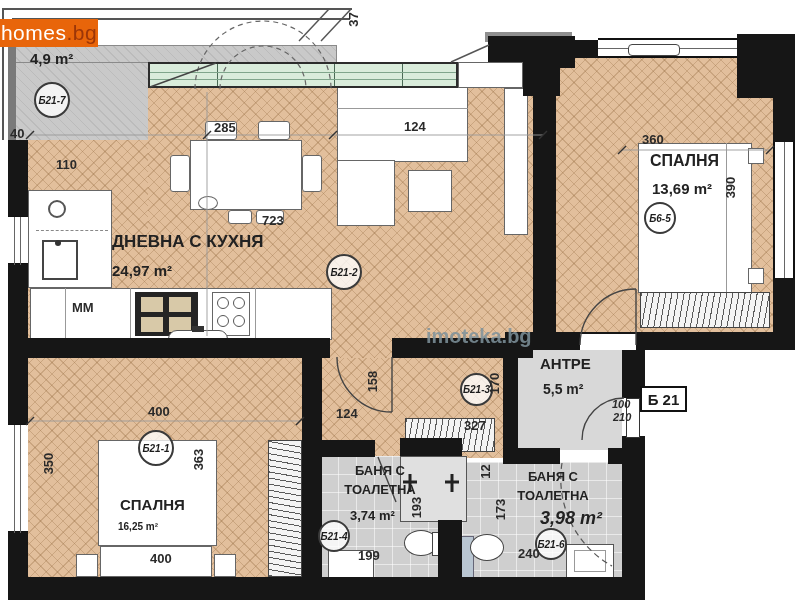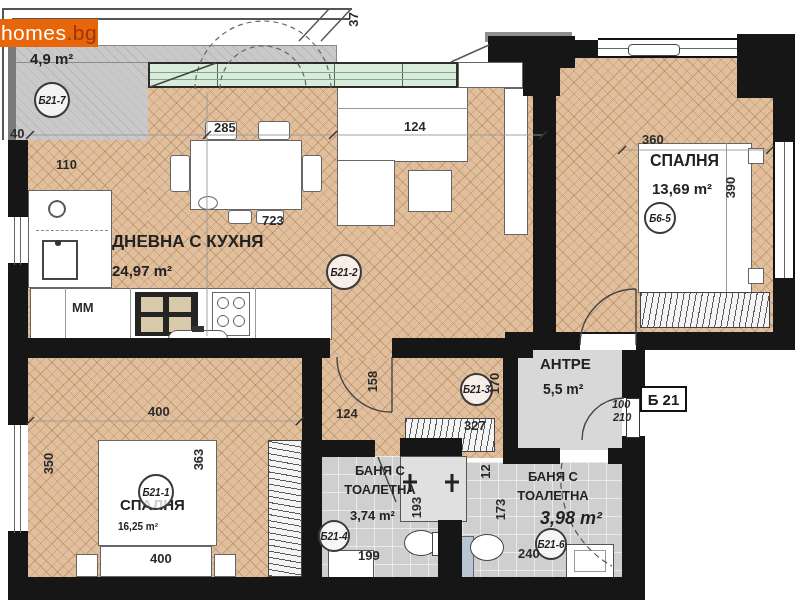--- a/index.html
+++ b/index.html
@@ -222,21 +222,21 @@
   <div class="rname" style="left:112px;top:232px;font-size:17px;">ДНЕВНА С КУХНЯ</div>
   <div class="rarea" style="left:112px;top:262px;font-size:15px;">24,97 m²</div>
   <div class="circle" style="left:326px;top:254px;width:36px;height:36px;">Б21-2</div>
 
   <div class="rname" style="left:650px;top:152px;font-size:16px;">СПАЛНЯ</div>
   <div class="rarea" style="left:652px;top:180px;font-size:15px;">13,69 m²</div>
   <div class="circle" style="left:644px;top:202px;width:32px;height:32px;">Б6-5</div>
 
   <div class="rname" style="left:120px;top:496px;font-size:15px;">СПАЛНЯ</div>
   <div class="rarea" style="left:118px;top:521px;font-size:10px;">16,25 m²</div>
-  <div class="circle" style="left:138px;top:474px;width:36px;height:36px;font-style:italic;">Б21-1</div>
+  <div class="circle" style="left:138px;top:430px;width:36px;height:36px;font-style:italic;">Б21-1</div>
 
   <div class="rname" style="left:540px;top:355px;font-size:15px;">АНТРЕ</div>
   <div class="rarea" style="left:543px;top:381px;font-size:14px;">5,5 m²</div>
   <div class="circle" style="left:460px;top:373px;width:33px;height:33px;">Б21-3</div>
 
   <div class="rname" style="left:324px;top:462px;font-size:13px;width:112px;white-space:normal;text-align:center;line-height:1.45;">БАНЯ С ТОАЛЕТНА</div>
   <div class="rarea" style="left:350px;top:508px;font-size:13px;">3,74 m²</div>
   <div class="circle" style="left:318px;top:520px;width:32px;height:32px;">Б21-4</div>
 
   <div class="rname" style="left:498px;top:468px;font-size:13px;width:110px;white-space:normal;text-align:center;line-height:1.45;">БАНЯ С ТОАЛЕТНА</div>
@@ -266,18 +266,19 @@
   <div class="dim" style="left:464px;top:418px;">327</div>
   <div class="dim dimv" style="left:474px;top:376px;">170</div>
   <div class="dim ital" style="left:612px;top:398px;">100</div>
   <div class="dim ital" style="left:613px;top:411px;">210</div>
   <div class="dim" style="left:358px;top:548px;">199</div>
   <div class="dim dimv" style="left:396px;top:500px;">193</div>
   <div class="dim dimv" style="left:480px;top:502px;">173</div>
   <div class="dim dimv" style="left:470px;top:464px;width:30px;">12</div>
   <div class="dim" style="left:518px;top:546px;">240</div>
 
+  <div class="wm-site">imoteka.bg</div>
   <div class="logo">
     <span class="a">homes</span>
       <span class="b">.bg</span>
   </div>
 
 </div>
 
 </body></html>

